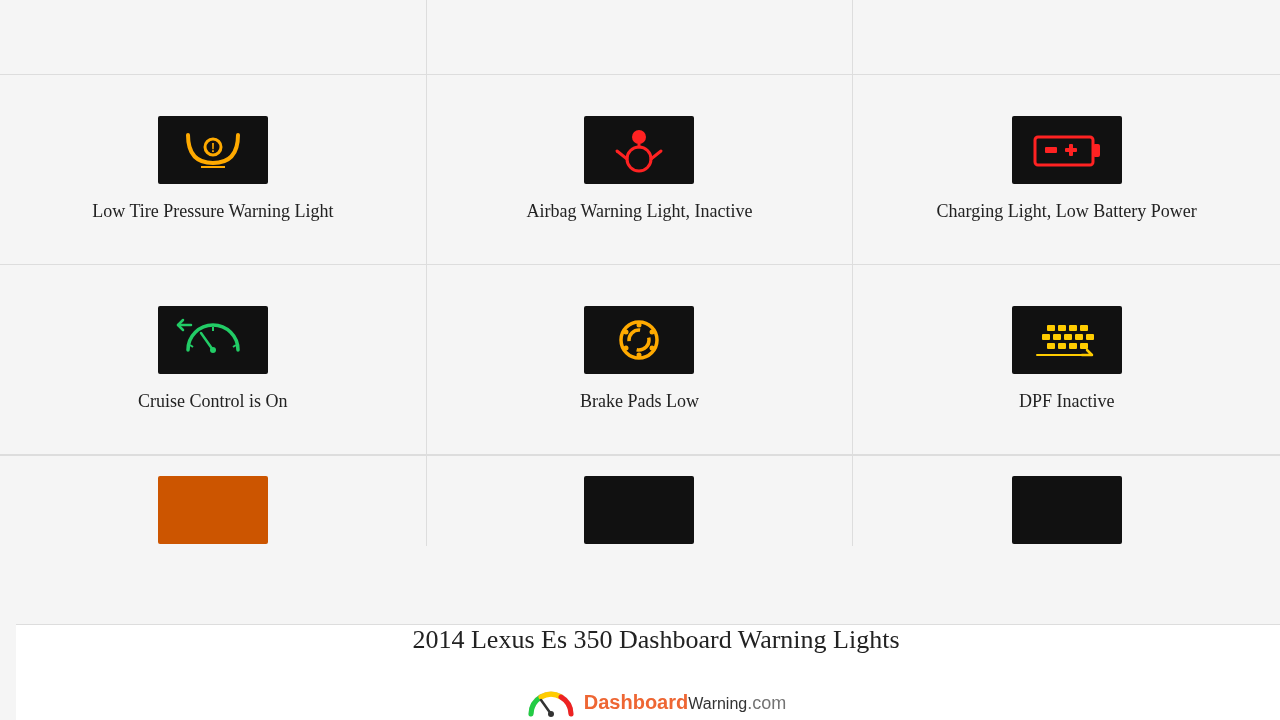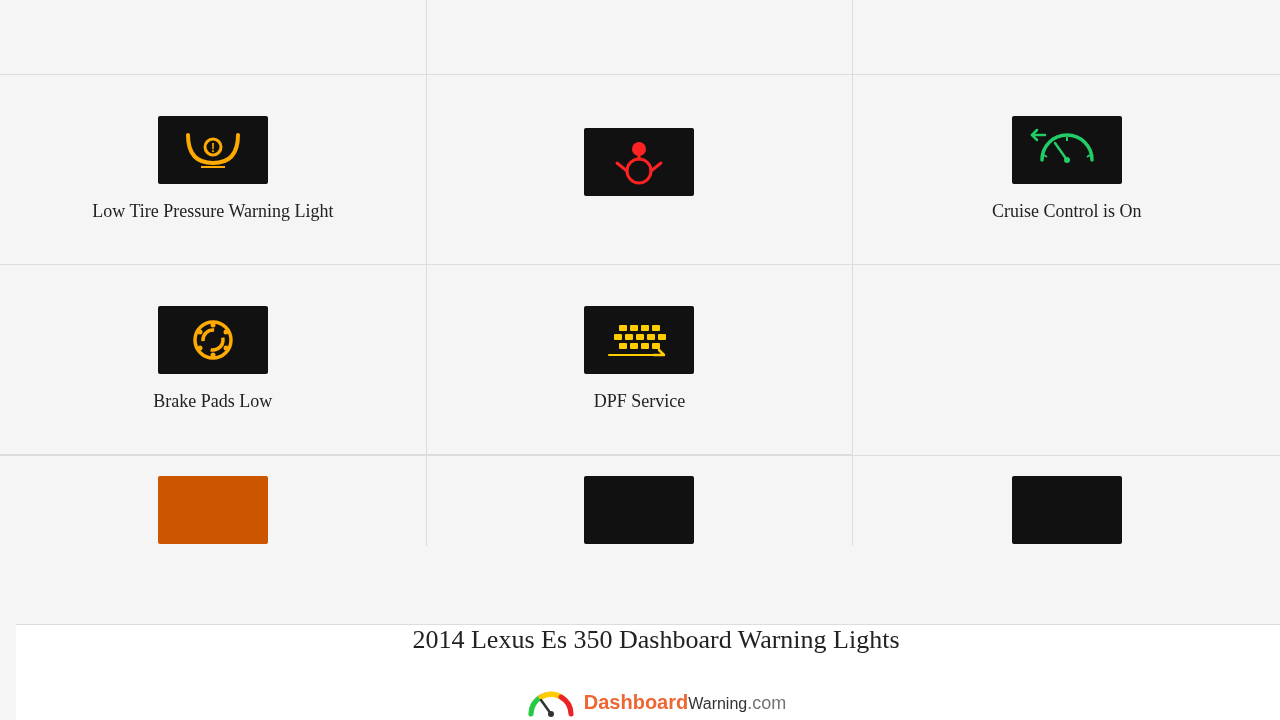--- a/index.html
+++ b/index.html
@@ -169,22 +169,41 @@
         <circle cx="40" cy="12" r="7" fill="#ff2222"></circle>
 
         <circle cx="40" cy="34" r="12" fill="none" stroke="#ff2222" stroke-width="3"></circle>
 
         <line x1="28" y1="34" x2="18" y2="26" stroke="#ff2222" stroke-width="3" stroke-linecap="round"></line>
         <line x1="52" y1="34" x2="62" y2="26" stroke="#ff2222" stroke-width="3" stroke-linecap="round"></line>
 
         <line x1="40" y1="19" x2="40" y2="22" stroke="#ff2222" stroke-width="3" stroke-linecap="round"></line>
       </svg>
     </div>
-  </div>
-
+    <span class="cell-label">Airbag Warning Light, Inactive</span>
+  </div>
+
+  <div class="grid-cell">
+    <div class="icon-box">
+
+      <svg viewBox="0 0 80 50">
+
+        <rect x="8" y="12" width="58" height="28" rx="3" ry="3" fill="none" stroke="#ff2222" stroke-width="3"></rect>
+
+        <rect x="66" y="19" width="7" height="13" rx="2" ry="2" fill="#ff2222"></rect>
+
+        <rect x="18" y="22" width="12" height="6" rx="1" fill="#ff2222"></rect>
+
+        <rect x="42" y="19" width="4" height="12" rx="1" fill="#ff2222"></rect>
+
+        <rect x="38" y="23" width="12" height="4" rx="1" fill="#ff2222"></rect>
+      </svg>
+    </div>
+    <span class="cell-label">Charging Light, Low Battery Power</span>
+  </div>
 
   <div class="grid-cell">
     <div class="icon-box">
 
       <svg viewBox="0 0 80 50">
 
         <path d="M15,35 A25,25 0 1,1 65,35" fill="none" stroke="#22cc66" stroke-width="3.5" stroke-linecap="round"></path>
 
         <line x1="40" y1="35" x2="28" y2="18" stroke="#22cc66" stroke-width="2.5" stroke-linecap="round"></line>
         <circle cx="40" cy="35" r="3" fill="#22cc66"></circle>
@@ -236,21 +255,21 @@
         <rect x="59" y="19" width="8" height="6" rx="1" fill="#ffcc00"></rect>
         <rect x="20" y="28" width="8" height="6" rx="1" fill="#ffcc00"></rect>
         <rect x="31" y="28" width="8" height="6" rx="1" fill="#ffcc00"></rect>
         <rect x="42" y="28" width="8" height="6" rx="1" fill="#ffcc00"></rect>
         <rect x="53" y="28" width="8" height="6" rx="1" fill="#ffcc00"></rect>
 
         <polyline points="55,40 65,40 60,35" fill="none" stroke="#ffcc00" stroke-width="2.5" stroke-linecap="round" stroke-linejoin="round"></polyline>
         <line x1="10" y1="40" x2="65" y2="40" stroke="#ffcc00" stroke-width="2" stroke-linecap="round"></line>
       </svg>
     </div>
-    <span class="cell-label">DPF Service</span>
+    <span class="cell-label">DPF Inactive</span>
   </div>
 </div>
 
 <div style="display:grid; grid-template-columns:1fr 1fr 1fr; border-top:1px solid #ddd; height:90px; position:relative; z-index:1;">
   <div class="partial-cell">
     <div style="width:110px;height:68px;background:#cc5500;border-radius:2px;"></div>
   </div>
   <div class="partial-cell">
     <div style="width:110px;height:68px;background:#111;border-radius:2px;"></div>
   </div>

